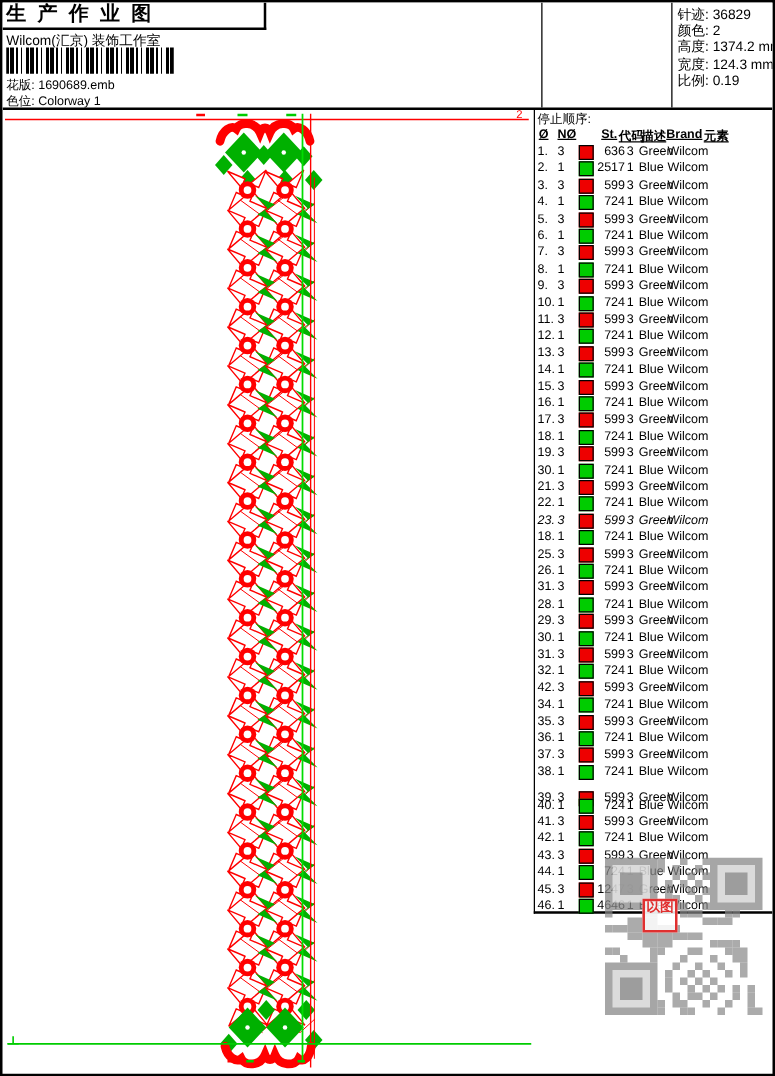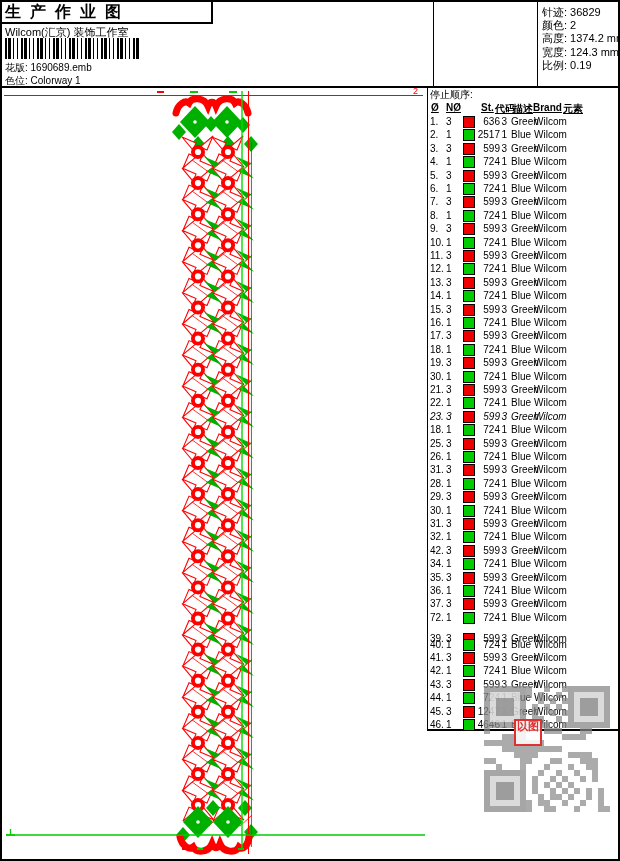--- a/index.html
+++ b/index.html
@@ -529,21 +529,21 @@
         <div class="st-row" style="top: 482.4px;">
           <span class="c-n">37.</span>
           <span class="c-nd">3</span>
           <span class="c-st">599</span>
           <span class="c-cd">3</span>
           <span class="c-ds">Green</span>
           <span class="c-br">Wilcom</span>
           <span class="c-sw" style="background: rgb(238, 0, 0);"></span>
         </div>
         <div class="st-row" style="top: 495.8px;">
-          <span class="c-n">72.</span>
+          <span class="c-n">38.</span>
           <span class="c-nd">1</span>
           <span class="c-st">724</span>
           <span class="c-cd">1</span>
           <span class="c-ds">Blue</span>
           <span class="c-br">Wilcom</span>
           <span class="c-sw" style="background: rgb(0, 204, 0);"></span>
         </div>
         <div class="st-row" style="top: 517px;">
           <span class="c-n">39.</span>
           <span class="c-nd">3</span>

